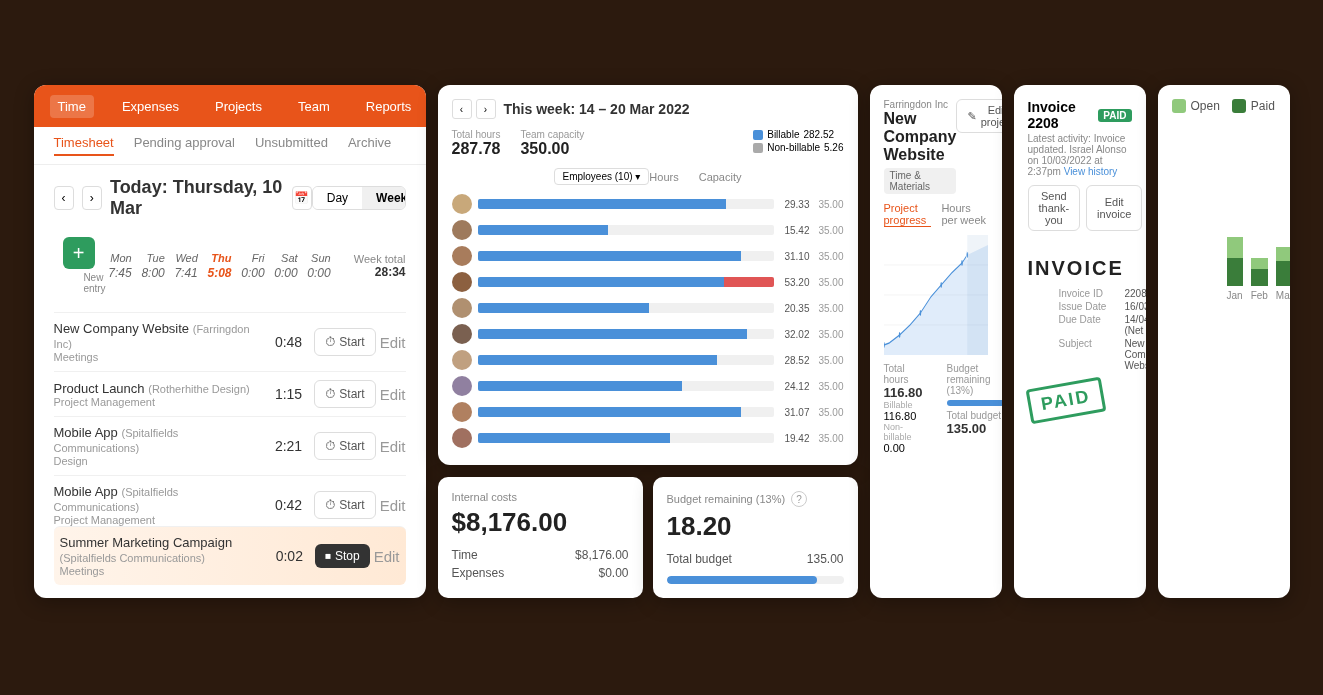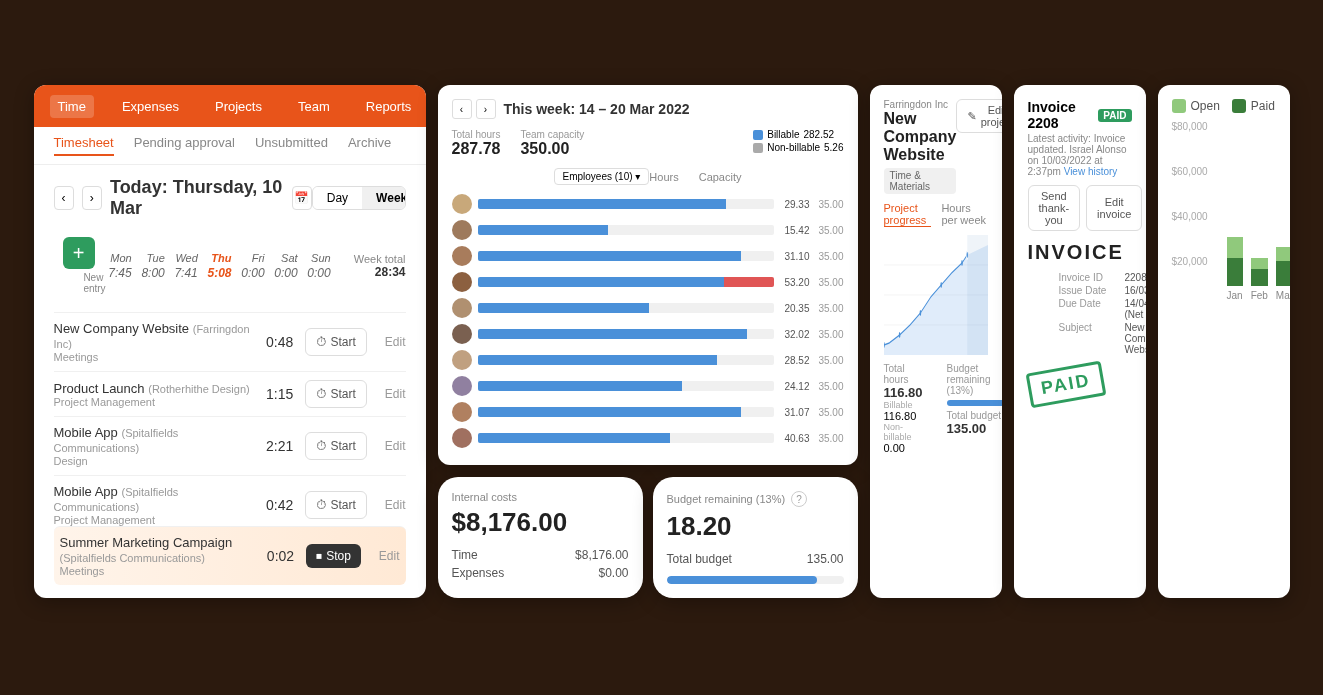--- a/index.html
+++ b/index.html
@@ -241,24 +241,24 @@
       padding: 5px 10px;
       font-size: 12px;
       cursor: pointer;
       background: #333;
       color: white;
     }
 
     .edit-btn {
       border: none;
       background: none;
-      font-size: 12px;
+      font-size: 15px;
       color: #999;
       cursor: pointer;
-      margin-left: 18px;
+      margin-left: 4px;
     }
 
     .entry-running {
       background: linear-gradient(to right, rgba(255,200,150,0.2), rgba(255,200,150,0.4));
       margin: -8px -0px;
       padding: 8px 0;
     }
 
     
     .week-panel {
@@ -383,21 +383,21 @@
 
     .emp-capacity {
       font-size: 10px;
       color: #999;
       min-width: 28px;
       text-align: right;
     }
 
     .cost-panel {
       background: white;
-      border-radius: 20px;
+      border-radius: 10px;
       padding: 14px;
       box-shadow: 0 4px 20px rgba(0,0,0,0.3);
     }
 
     .cost-label { font-size: 11px; color: #888; }
     .cost-val { font-size: 26px; font-weight: 700; color: #222; margin: 4px 0; }
 
     .cost-breakdown {
       margin-top: 8px;
     }
@@ -522,21 +522,21 @@
     
     .invoice-panel {
       background: white;
       border-radius: 12px;
       overflow: hidden;
       box-shadow: 0 4px 20px rgba(0,0,0,0.3);
       padding: 14px;
     }
 
     .invoice-header {
-      margin-bottom: 10px;
+      margin-bottom: 26px;
     }
 
     .invoice-num {
       display: flex;
       align-items: center;
       gap: 6px;
       font-size: 14px;
       font-weight: 600;
     }
 
@@ -970,21 +970,21 @@
     </div>
     <span class="emp-hours">31.07</span>
     <span class="emp-capacity">35.00</span>
   </div>
             <div class="employee-row">
     <div class="emp-avatar" style="background:#a07060"></div>
     <div class="emp-bar-container">
       <div class="emp-bar-blue" style="width:65%"></div>
 
     </div>
-    <span class="emp-hours">40.63</span>
+    <span class="emp-hours">19.42</span>
     <span class="emp-capacity">35.00</span>
   </div>
           </div>
       </div>
 
       <div class="right-bottom">
         <div class="cost-panel">
           <div class="cost-label">Internal costs</div>
           <div class="cost-val">$8,176.00</div>
           <div class="cost-breakdown">
@@ -1136,27 +1136,20 @@
           <span>Open</span>
         </div>
         <div class="chart-legend-item">
           <div class="legend-box" style="background:#3a7d3a"></div>
           <span>Paid</span>
         </div>
       </div>
 
       <div style="position:relative;height:180px;display:flex;align-items:flex-end;padding-left:55px;padding-right:10px">
 
-        <div style="position:absolute;left:0;top:0;height:100%;display:flex;flex-direction:column;justify-content:space-between;font-size:10px;color:#aaa;padding-right:4px">
-          <span>$80,000</span>
-          <span>$60,000</span>
-          <span>$40,000</span>
-          <span>$20,000</span>
-          <span></span>
-        </div>
 
         <div id="bar-chart-bars" style="display:flex;gap:8px;align-items:flex-end;width:100%;height:100%">
             <div style="flex: 1 1 0%; display: flex; flex-direction: column; align-items: center; gap: 0px; justify-content: flex-end; height: 100%;">
     <div style="width:100%;display:flex;flex-direction:column;justify-content:flex-end;height:49.31818181818182px">
       <div style="height:21.136363636363637px;background:#90c97c;width:100%"></div>
       <div style="height:28.181818181818183px;background:#3a7d3a;width:100%"></div>
     </div>
     <div class="bar-label">Jan</div>
   </div>
             <div style="flex: 1 1 0%; display: flex; flex-direction: column; align-items: center; gap: 0px; justify-content: flex-end; height: 100%;">

